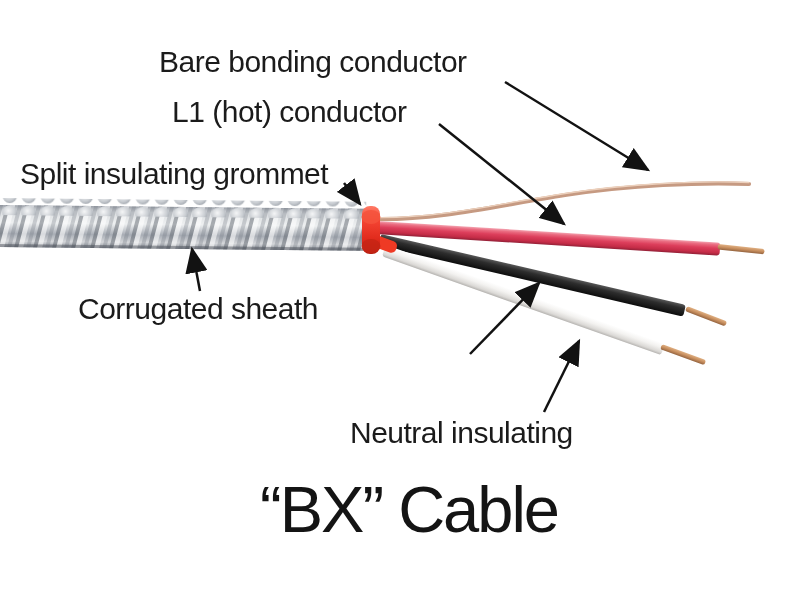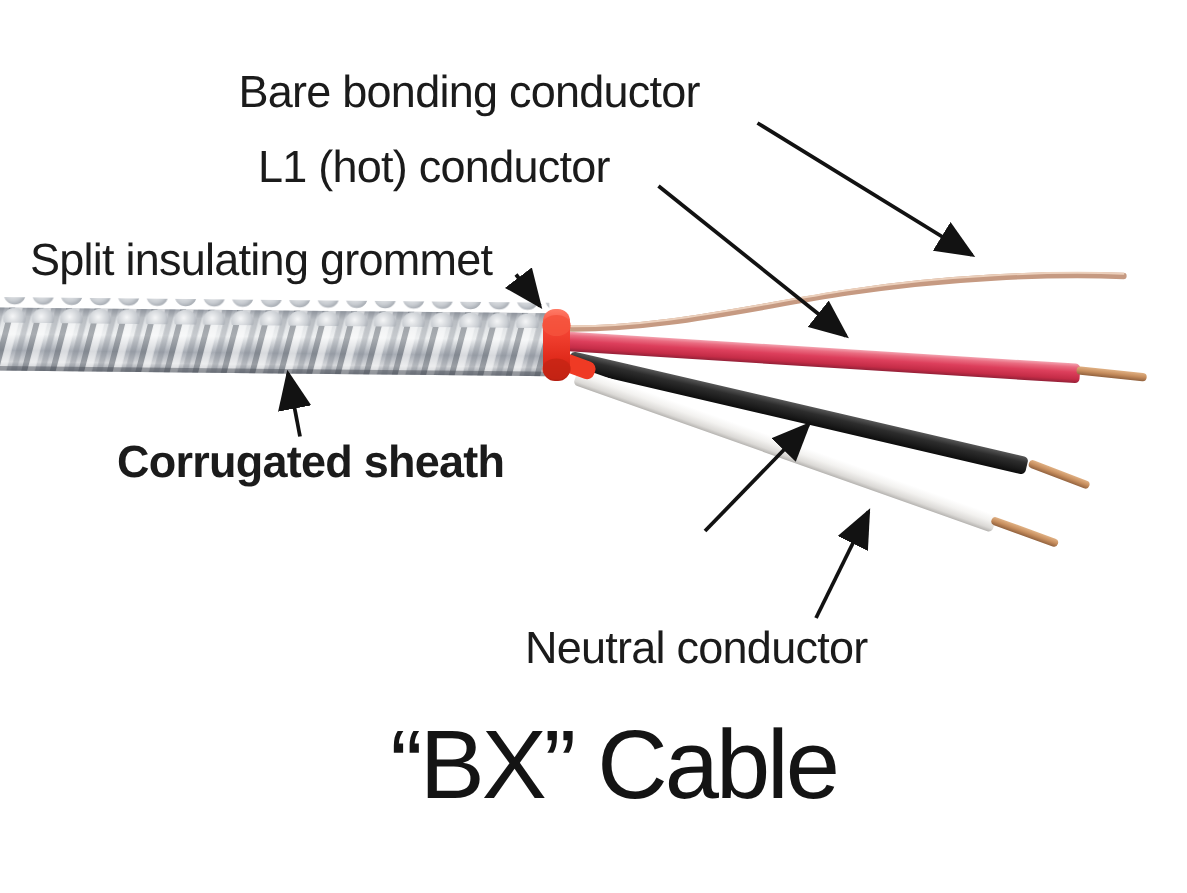--- a/index.html
+++ b/index.html
@@ -23,21 +23,21 @@
     left:206px; top:477px; width:352px;
     text-align:right;
     font:400 65px/1.0 "Liberation Sans", sans-serif;
     letter-spacing:-2px;
     color:#141414;
     white-space:nowrap;
   }
   .lbl-bare     { left:159px; top:45px;  }
   .lbl-l1       { left:172px; top:95px;  }
   .lbl-grommet  { left:20px;  top:141px;margin-top:16px; }
-  .lbl-sheath   { left:78px;  top:292px;font-weight:bold; }
+  .lbl-sheath   { left:78px;  top:292px; }
   .lbl-l2       { left:203px; top:354px; }
   .lbl-neutral  { left:350px; top:416px; }
 </style>
 </head>
 <body>
 
 <div class="stage">
 
   <svg width="791" height="595" viewBox="0 0 791 595">
     <defs>
@@ -140,16 +140,16 @@
       <line x1="200" y1="291" x2="192" y2="249" marker-end="url(#arrowHead)"></line>
       <line x1="470" y1="354" x2="539" y2="283" marker-end="url(#arrowHead)"></line>
       <line x1="544" y1="412" x2="579" y2="341" marker-end="url(#arrowHead)"></line>
     </g>
   </svg>
 
   <div class="label lbl-bare">Bare bonding conductor</div>
   <div class="label lbl-l1">L1 (hot) conductor</div>
   <div class="label lbl-grommet">Split insulating grommet</div>
   <div class="label lbl-sheath">Corrugated sheath</div>
-  <div class="label lbl-neutral">Neutral conductor</div>
+  <div class="label lbl-neutral">Neutral insulating</div>
 
   <div class="title">“BX” Cable</div>
 </div>
 
 </body></html>

